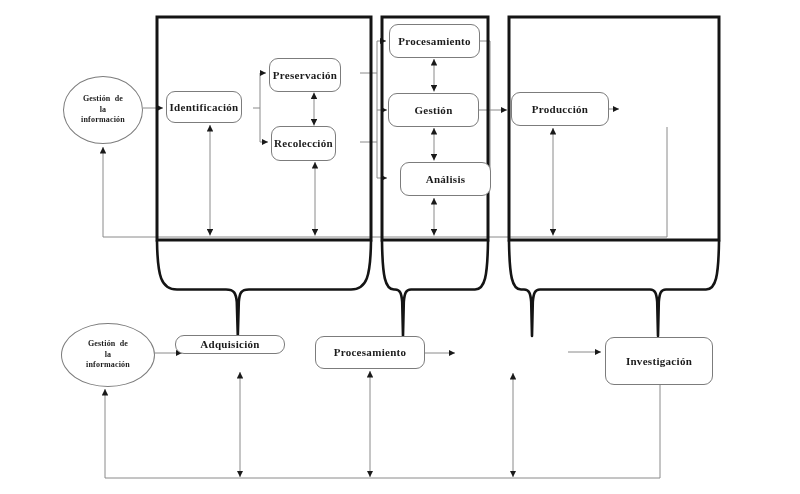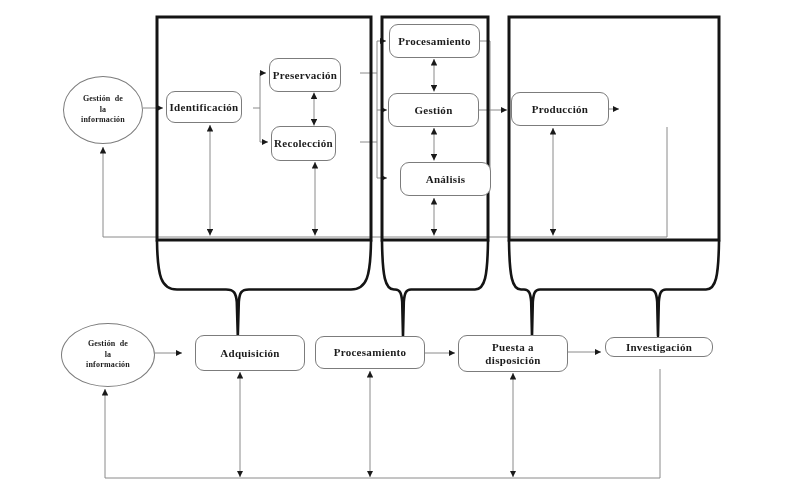--- a/index.html
+++ b/index.html
@@ -128,26 +128,23 @@
   </div>
 
   <div class="node" style="left:511px;top:92px;width:98px;height:34px;">
     <span>Producción</span>
   </div>
 
   <div class="node ellipse" style="left:61px;top:323px;width:94px;height:64px;">
     <span>Gestión de la información</span>
   </div>
 
-  <div class="node" style="left:195px;top:335px;width:110px;height:36px;">
+  <div class="node" style="left:175px;top:335px;width:110px;height:19px;">
     <span>Adquisición</span>
   </div>
   <div class="node" style="left:315px;top:336px;width:110px;height:33px;">
     <span>Procesamiento</span>
   </div>
-  <div class="node wrap-narrow" style="left:458px;top:335px;width:110px;height:37px;">
-    <span>Puesta a disposición</span>
-  </div>
-  <div class="node" style="left:605px;top:337px;width:108px;height:20px;">
+  <div class="node" style="left:605px;top:337px;width:108px;height:48px;">
     <span>Investigación</span>
   </div>
 
 </div>
 
 </body></html>

